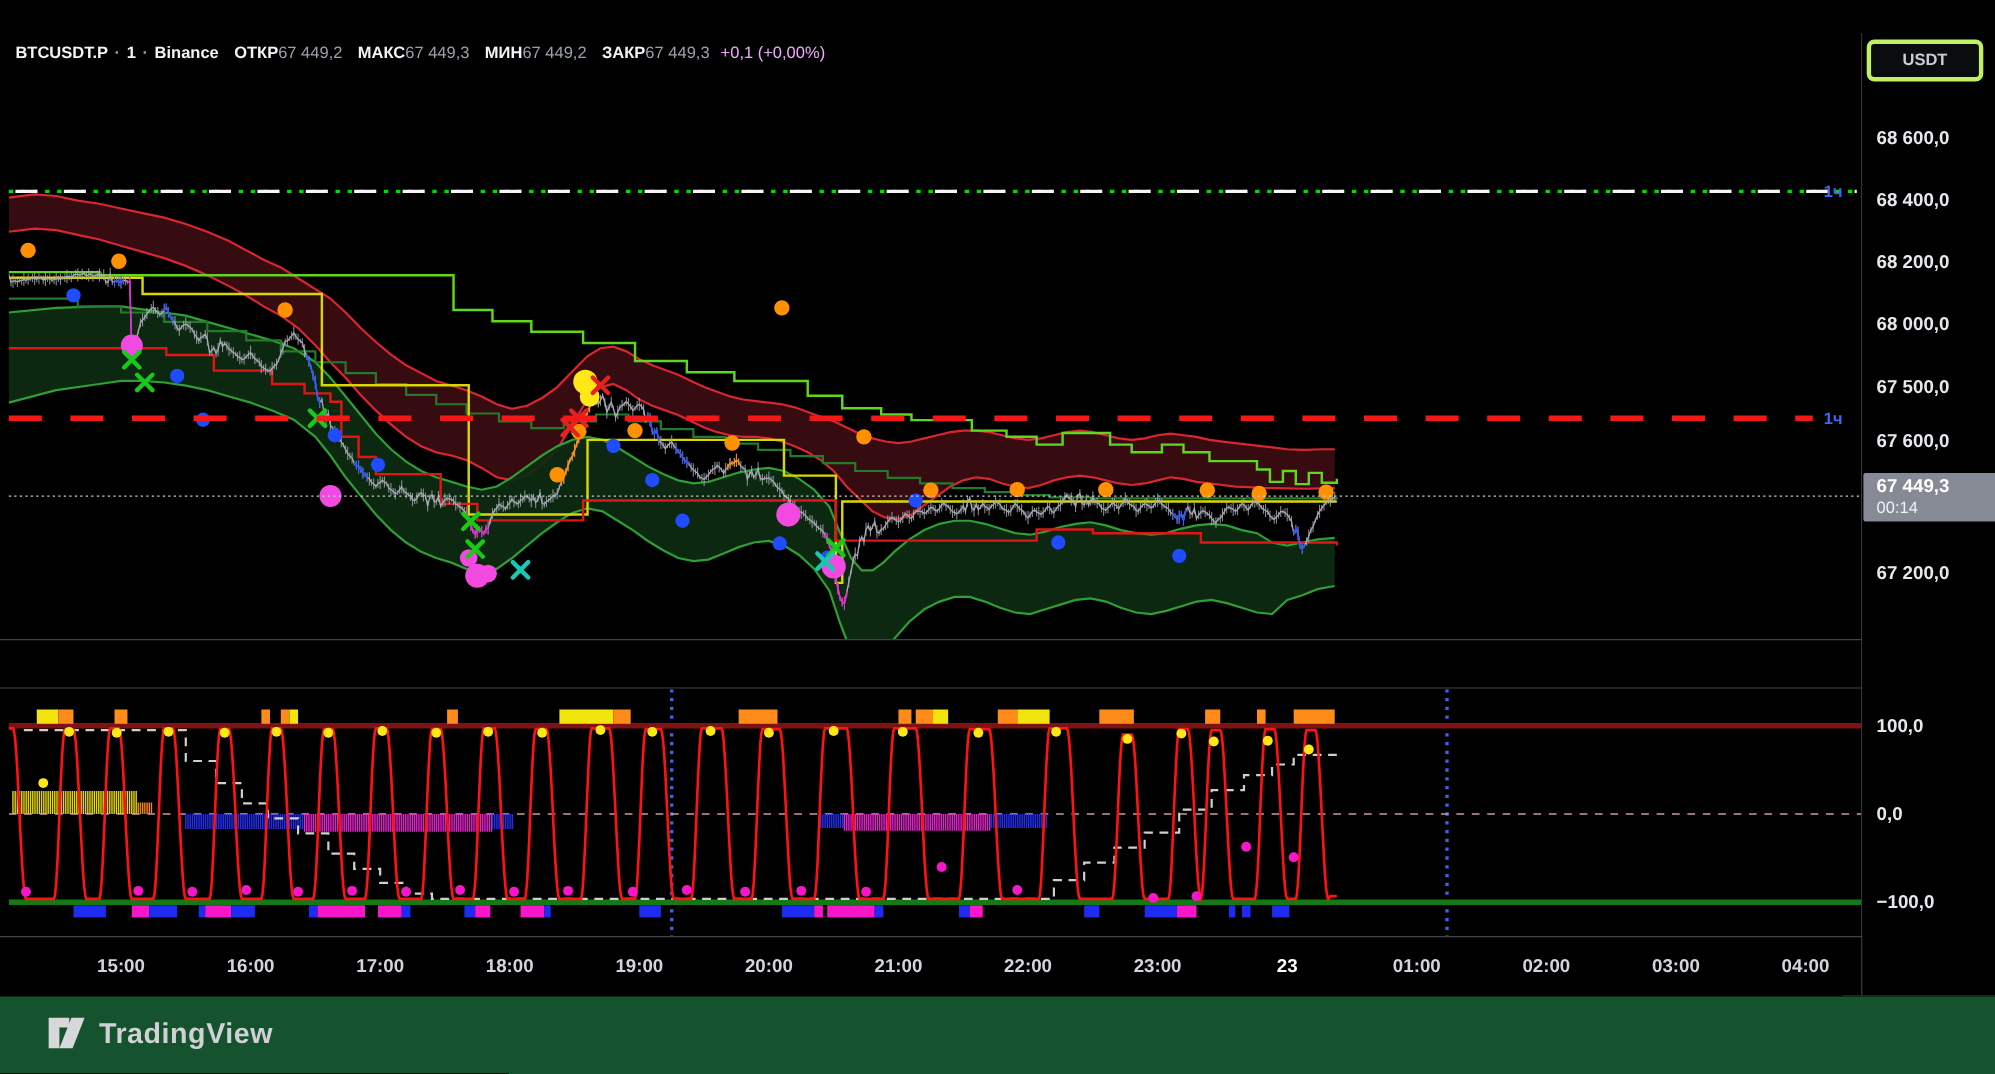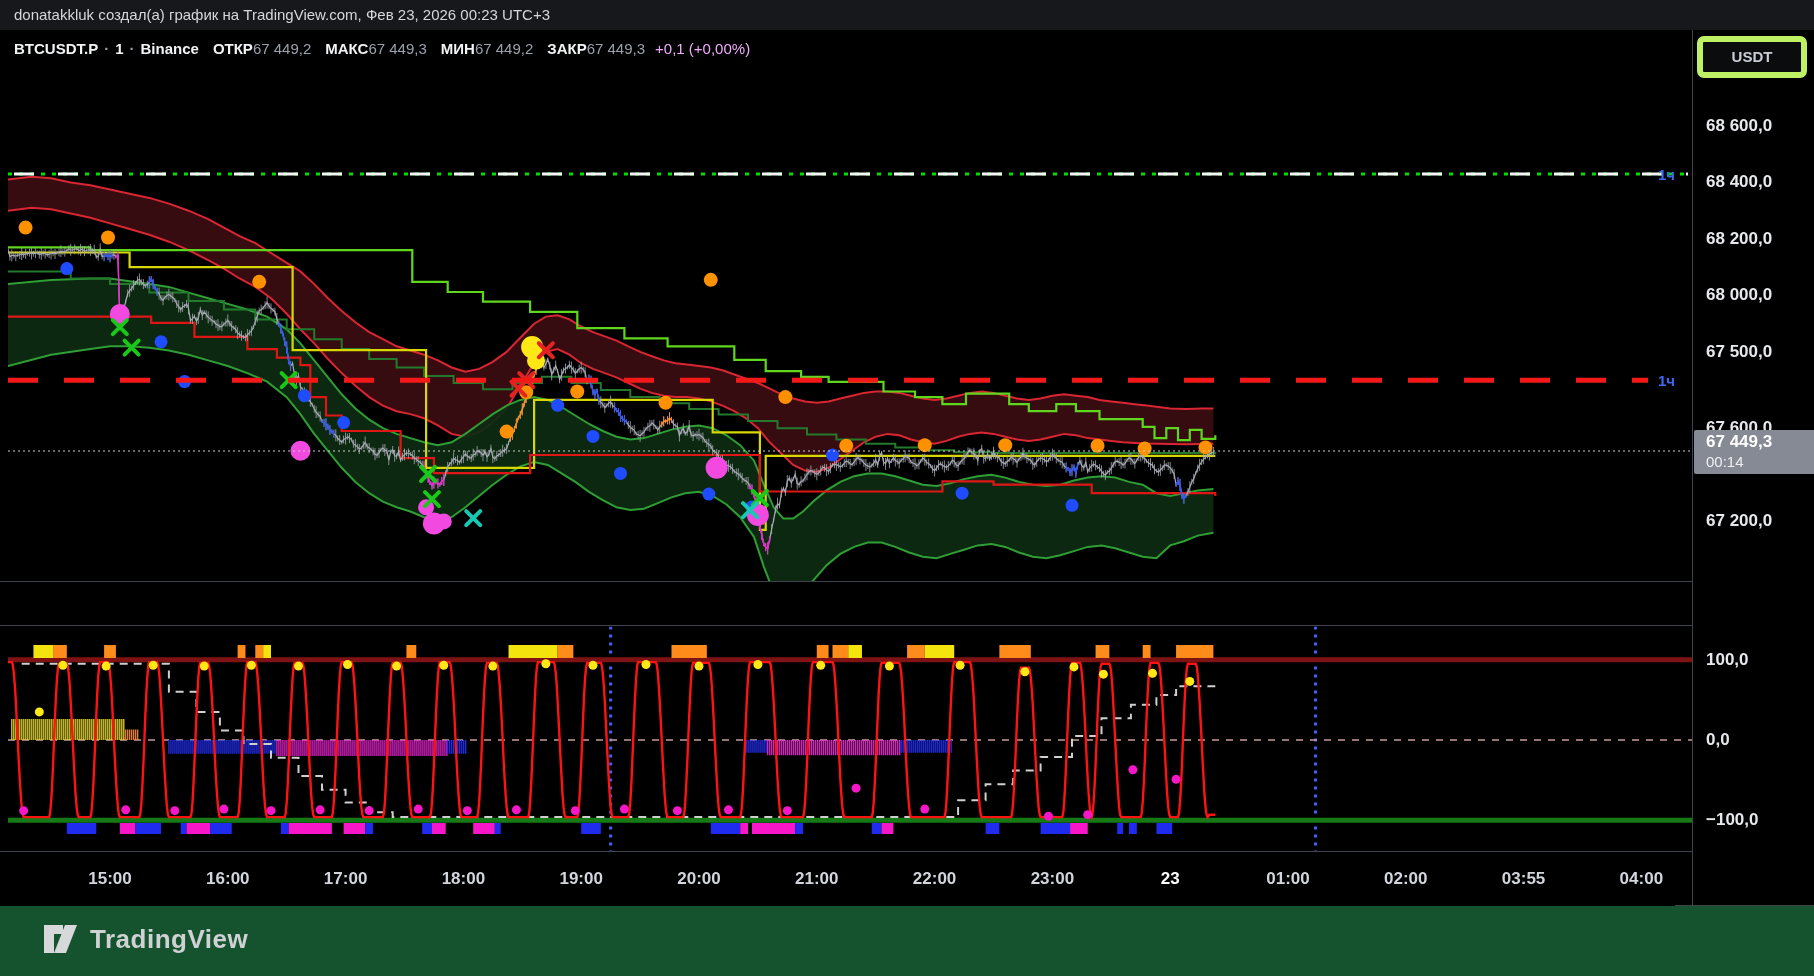--- a/index.html
+++ b/index.html
@@ -11,42 +11,39 @@
   .chart-area{position:absolute;left:0;top:30px;width:1814px;height:876px;background:#000;}
   #chart-svg{position:absolute;left:0;top:0;}
   .legend{position:absolute;left:14px;top:10px;font-size:15px;color:#fff;white-space:nowrap;z-index:5;}
   .legend .sym{font-weight:700;color:#f2f3f5;}
   .legend .sep{color:#9aa0aa;padding:0 6px;font-weight:700;}
   .legend .fld{margin-left:14px;font-weight:700;color:#f2f3f5;}
   .legend .val{color:#9ba1ac;font-weight:400;}
   .legend .chg{margin-left:10px;color:#f0abfc;}
   .hour-label{position:absolute;color:#3f68f2;font-size:15px;font-weight:700;z-index:4;}
   .price-axis{position:absolute;left:1693px;top:0;width:121px;height:823px;background:#000;z-index:6;}
-  .usdt-btn{position:absolute;left:4px;top:6px;width:98px;height:30px;border:6px solid #bef264;
+  .usdt-btn{position:absolute;left:4px;top:6px;width:98px;height:30px;border:4px solid #bef264;
             border-radius:7px;background:#0b0c0e;color:#c9cdd6;font-size:15px;font-weight:600;
             text-align:center;line-height:30px;cursor:pointer;}
   .ptick{position:absolute;left:13px;height:18px;line-height:18px;color:#e6e8ec;font-size:17px;font-weight:600;white-space:nowrap;}
   .last-price-box{position:absolute;left:1px;width:112px;height:44px;background:#868a95;border-radius:2px;
                   color:#fff;font-size:17px;font-weight:700;padding-left:12px;z-index:7;}
   .last-price-box .lp{line-height:23px;}
   .last-price-box .countdown{font-size:15px;font-weight:400;color:#f0f0f2;line-height:18px;}
   .time-axis{position:absolute;left:0;top:823px;width:1675px;height:53px;background:#000;}
   .tlabel{position:absolute;top:16px;transform:translateX(-50%);color:#d2d5dc;font-size:17px;font-weight:600;}
   .tlabel.bold{color:#ffffff;font-weight:800;}
   .bottom-bar{position:absolute;left:0;top:876px;width:1814px;height:86px;background:#14532d;}
   .tv-logo{position:absolute;left:44px;top:18px;display:flex;align-items:center;cursor:pointer;}
   .tv-logo .word{color:#cfd1d4;font-size:26px;font-weight:800;margin-left:12px;letter-spacing:.5px;}
 </style>
 </head>
 <body>
 
 <div class="screen">
-  <div class="topbar">
-    <span>donatakkluk создал(а) график на TradingView.com, Фев 23, 2026 00:23 UTC+3</span>
-  </div>
 
   <div class="chart-area">
     <svg id="chart-svg" width="1814" height="876">
         <defs>
           <clipPath id="clipMain">
             <rect x="8" y="1" width="1684" height="550.5"></rect>
           </clipPath>
           <clipPath id="clipOsc">
             <rect x="8" y="596.5" width="1684" height="225"></rect>
           </clipPath>
@@ -267,21 +264,21 @@
     <div class="hour-label" id="hl-lower" style="left: 1658px; top: 342.17px;">1ч</div>
 
     <div class="price-axis">
       <div class="usdt-btn">USDT</div>
       <div id="price-ticks">
           <div class="ptick" style="top: 86.8927px;">68 600,0</div>
           <div class="ptick" style="top: 143.399px;">68 400,0</div>
           <div class="ptick" style="top: 199.905px;">68 200,0</div>
           <div class="ptick" style="top: 256.411px;">68 000,0</div>
           <div class="ptick" style="top: 312.917px;">67 500,0</div>
-          <div class="ptick" style="top: 389px; text-decoration: underline;">67 600,0</div>
+          <div class="ptick" style="top: 362px;">67 600,0</div>
           <div class="ptick" style="top: 482.435px;">67 200,0</div>
         </div>
       <div class="last-price-box" id="last-price-box" style="top: 400px;">
         <div class="lp">67 449,3</div>
         <div class="countdown">00:14</div>
       </div>
       <div id="osc-ticks">
           <div class="ptick" style="top: 620.7px;">100,0</div>
           <div class="ptick" style="top: 701px;">0,0</div>
           <div class="ptick" style="top: 781.3px;">−100,0</div>
@@ -295,21 +292,21 @@
           <div class="tlabel" style="left: 345.596px;">17:00</div>
           <div class="tlabel" style="left: 463.394px;">18:00</div>
           <div class="tlabel" style="left: 581.192px;">19:00</div>
           <div class="tlabel" style="left: 698.99px;">20:00</div>
           <div class="tlabel" style="left: 816.788px; text-align: right;">21:00</div>
           <div class="tlabel" style="left: 934.586px;">22:00</div>
           <div class="tlabel" style="left: 1052.38px;">23:00</div>
           <div class="tlabel bold" style="left: 1170.18px;">23</div>
           <div class="tlabel" style="left: 1287.98px;">01:00</div>
           <div class="tlabel" style="left: 1405.78px;">02:00</div>
-          <div class="tlabel" style="left: 1523.58px;">03:55</div>
+          <div class="tlabel" style="left: 1523.58px;">03:00</div>
           <div class="tlabel" style="left: 1641.37px;">04:00</div>
         </div>
     </div>
 
     <div class="bottom-bar">
       <span class="tv-logo">
         <svg width="34" height="30" viewBox="0 0 34 30">
           <path d="M0 0 h19 v9 h-9 v19 h-10 z" fill="#d6d8da"></path>
           <path d="M21 0 h12 l-11 28 h-12 z" fill="#d6d8da"></path>
         </svg>

